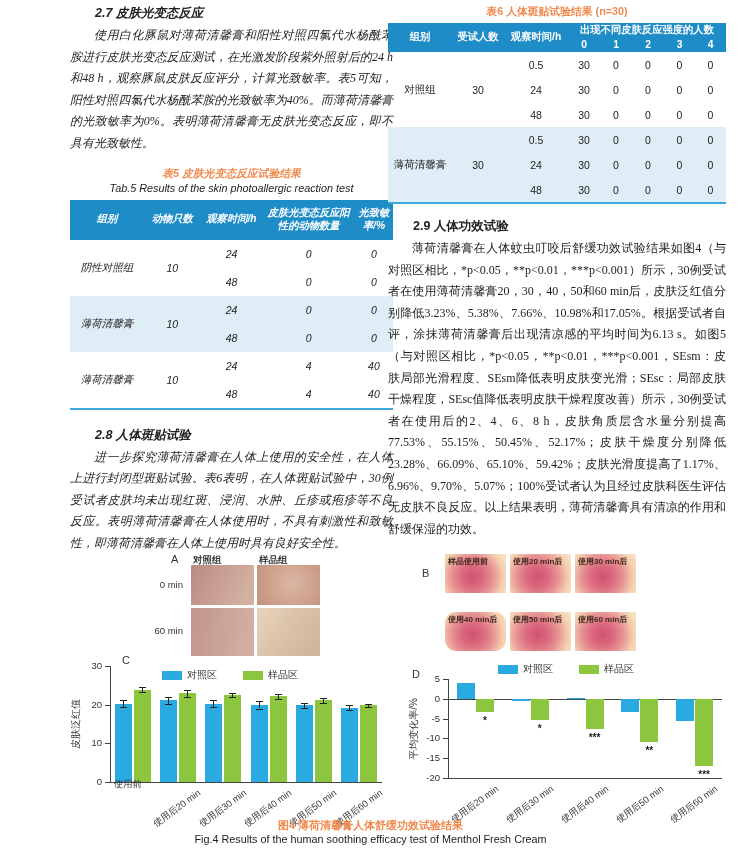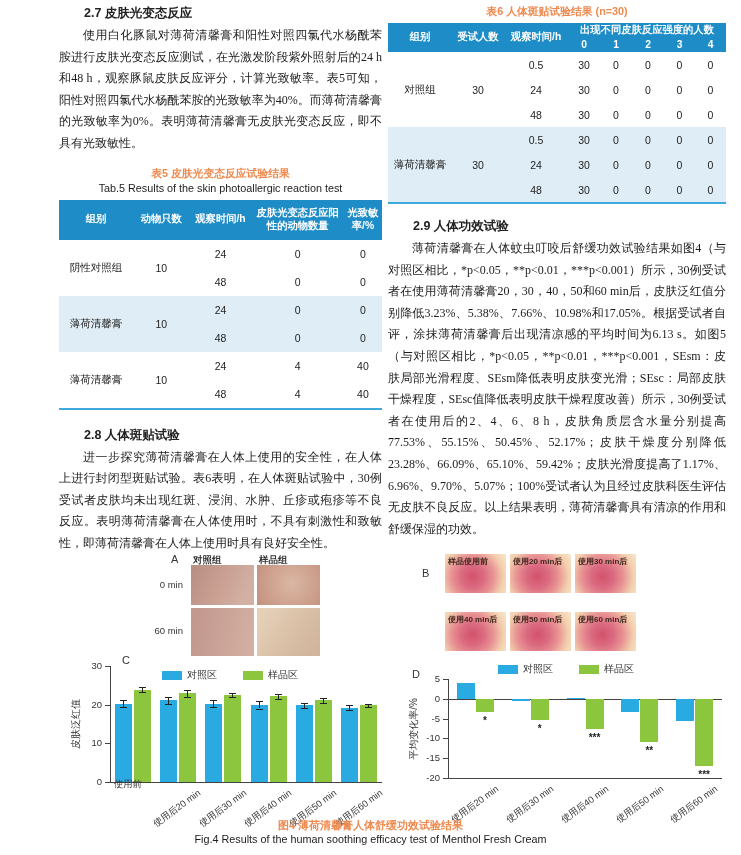--- a/index.html
+++ b/index.html
@@ -1,19 +1,19 @@
 <!DOCTYPE html>
 <html><head>
 <meta charset="utf-8">
 <style>
   html,body{margin:0;padding:0;background:#ffffff;}
   .page{position:relative;width:741px;height:855px;background:#ffffff;overflow:hidden;
         font-family:"Liberation Sans","DejaVu Sans",sans-serif;color:#222;}
   .col{position:absolute;top:0;}
-  .col-left{left:59px;width:323px;}
+  .col-left{left:70px;width:323px;font-style:italic;}
   .col-right{left:388px;width:338px;}
   .sec-h{font-size:12.5px;font-weight:bold;margin:0;padding:0;text-indent:2em;line-height:20px;}
   .col-left .sec-h.first{padding-top:3px;}
   .body-p{font-size:12px;line-height:21.6px;text-align:justify;text-indent:2em;margin:2px 0 0 0;
           font-family:"Liberation Serif","DejaVu Serif",serif;color:#1c1c1c;}
   .tbl-title{text-align:center;font-size:10.8px;line-height:14px;}
   .tbl-title.zh{font-weight:bold;margin-top:11px;}
   .tbl-title.en{color:#1c1c1c;margin-top:1px;}
   table.dt{border-collapse:collapse;width:100%;margin-top:5px;table-layout:fixed;}
   table.dt th{background:#1e8cc6;color:#ffffff;font-size:10.3px;font-weight:bold;line-height:12.5px;
@@ -239,21 +239,21 @@
       <div class="panel-label" style="left:2px;top:17px;">B</div>
     <div class="b-img" style="left: 25px; top: 4px;">
           <div class="b-lab">样品使用前</div>
         </div>
         <div class="b-img" style="left: 90px; top: 4px;">
           <div class="b-lab">使用20 min后</div>
         </div>
         <div class="b-img" style="left: 155px; top: 4px;">
           <div class="b-lab">使用30 min后</div>
         </div>
-        <div class="b-img" style="left: 25px; top: 62px;">
+        <div class="b-img" style="left: 25px; top: 62px; border-radius: 11px;">
           <div class="b-lab">使用40 min后</div>
         </div>
         <div class="b-img" style="left: 90px; top: 62px;">
           <div class="b-lab">使用50 min后</div>
         </div>
         <div class="b-img" style="left: 155px; top: 62px;">
           <div class="b-lab">使用60 min后</div>
         </div>
       </div>
 

